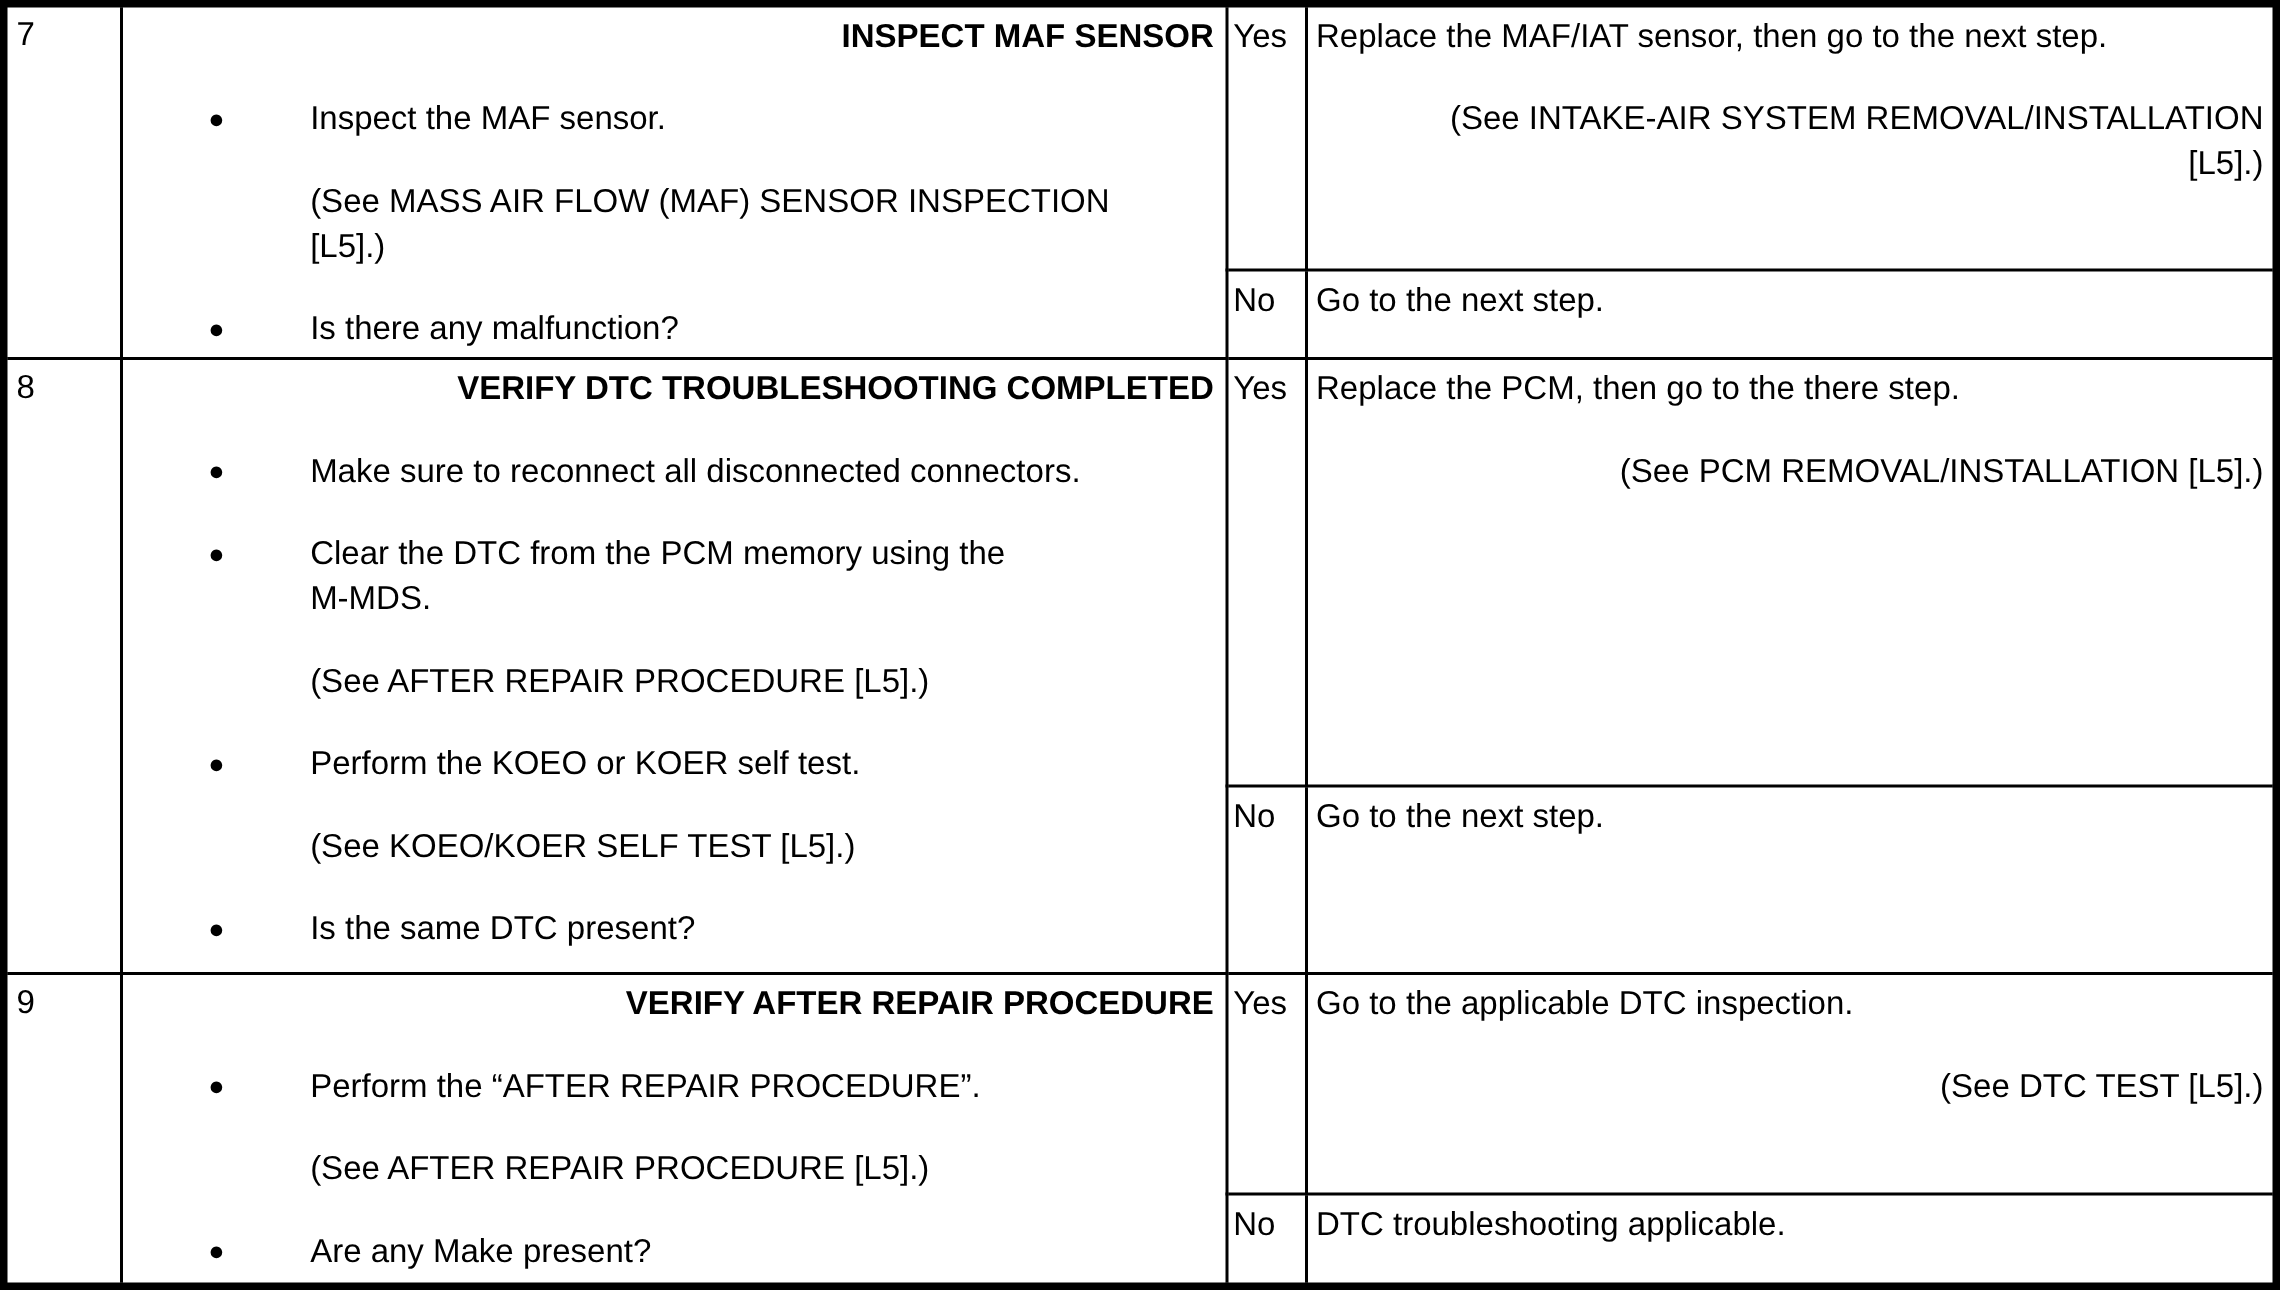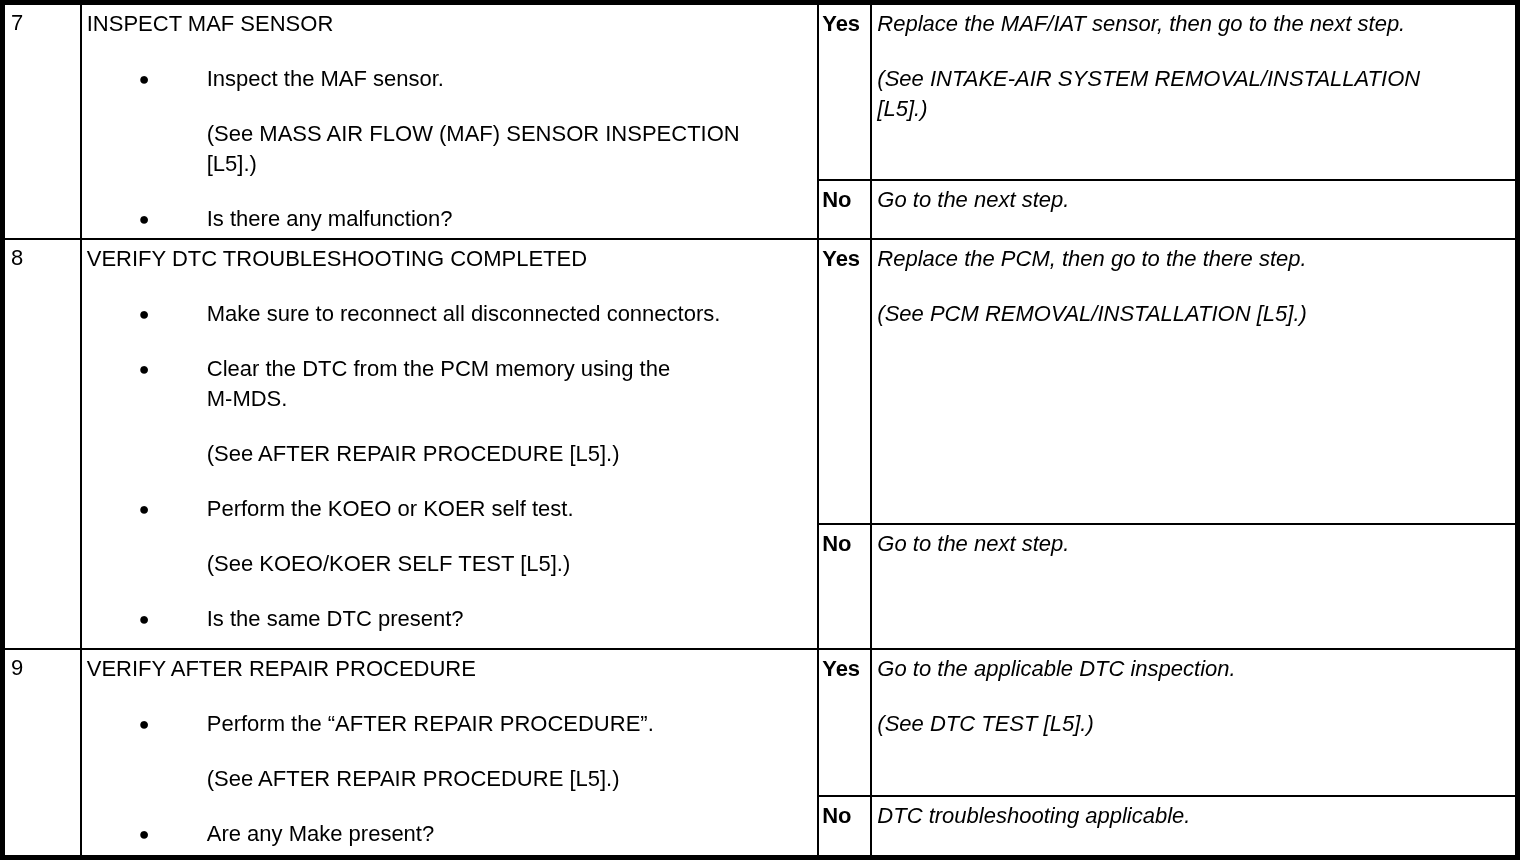--- a/index.html
+++ b/index.html
@@ -29,55 +29,54 @@
     line-height: 30px;
     overflow: hidden;
   }
   td.step {
     padding: 3px 3px 0 6px;
   }
   td.desc {
     padding: 4px 8px 0 5px;
   }
   .title {
-    font-weight: normal;
+    font-weight: bold;
     line-height: 30px;
     white-space: pre-line;
+    text-align: right;
   }
   .block + .block { margin-top: 25px; }
   .item {
     display: flex;
     padding-left: 52px;
     line-height: 30px;
   }
   .marker {
     flex: none;
     width: 25px;
     font-size: 18px;
     line-height: 30px;
   }
   .itext {
     flex: 1;
     white-space: pre-line;
     margin-left: 43px;
   }
   td.yn {
     padding: 4px 0 0 3px;
-    font-weight: bold;
   }
   td.act {
     padding: 4px 6px 0 5px;
-    font-style: italic;
   }
   .para {
     margin: 0;
     line-height: 30px;
     white-space: pre-line;
   }
-  .para + .para { margin-top: 25px; }
+  .para + .para { margin-top: 25px; text-align: right; }
 </style>
 </head>
 <body>
 
 <div class="page">
   <table class="ts">
     <colgroup>
       <col style="width:78px">
       <col style="width:735px">
       <col style="width:53px">

